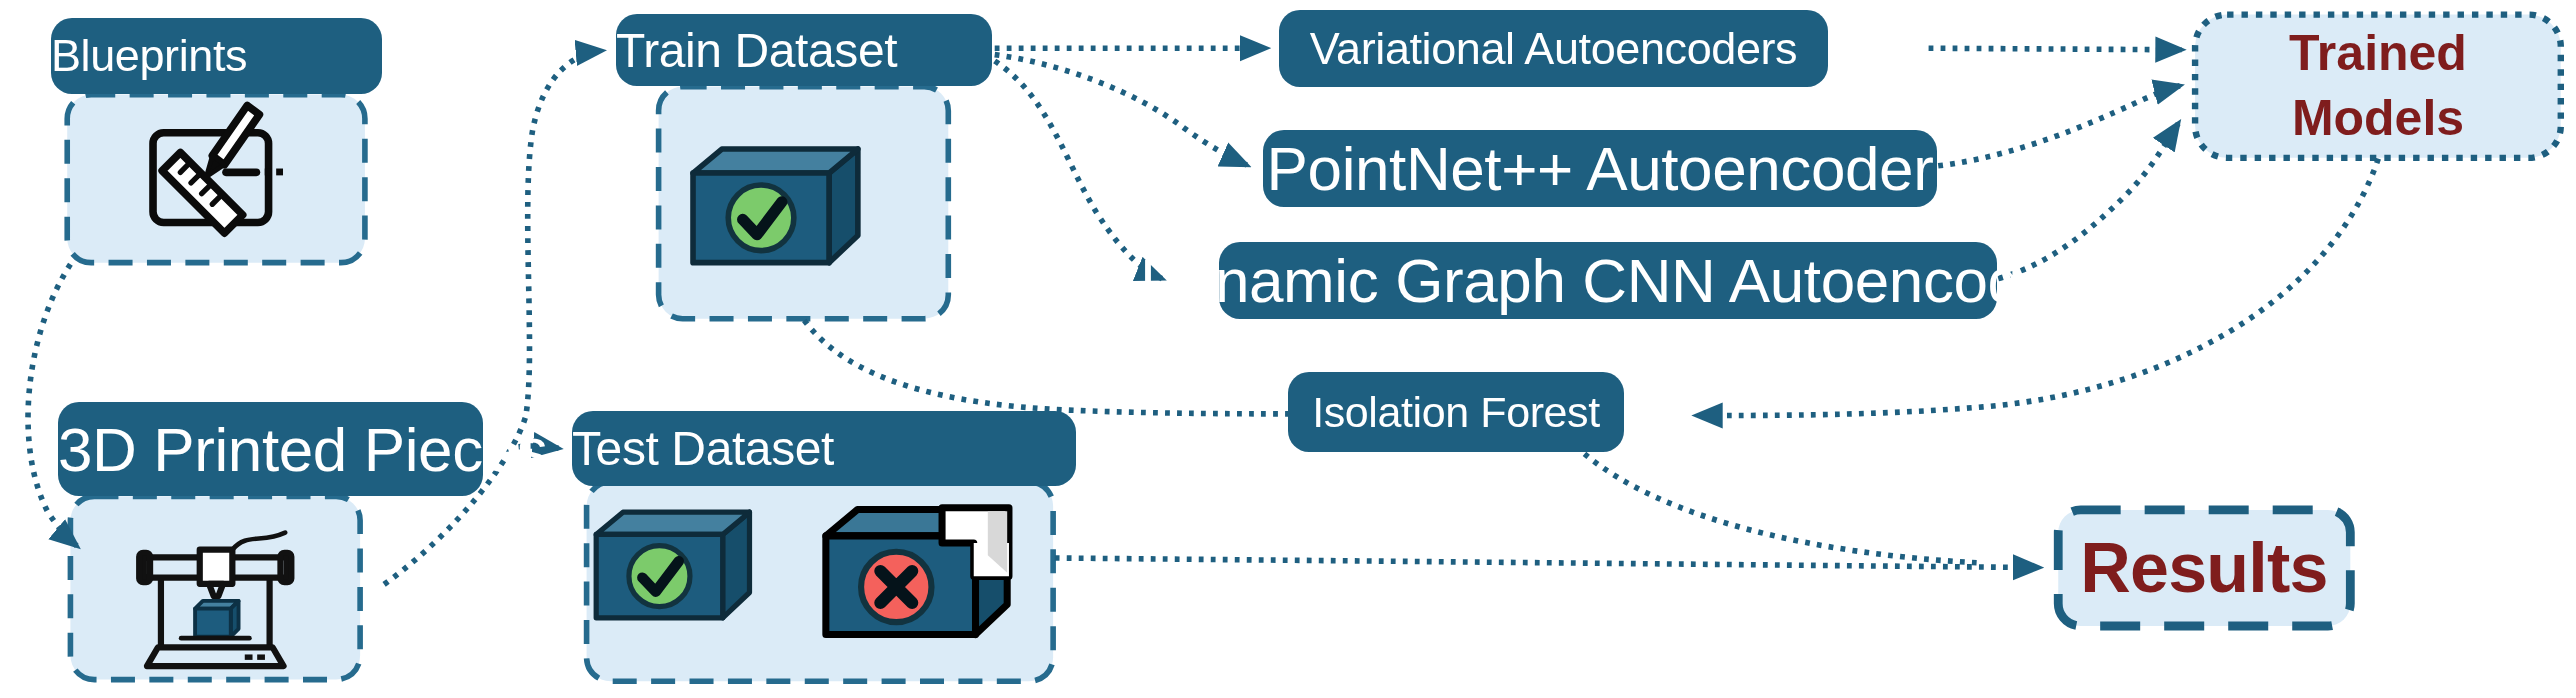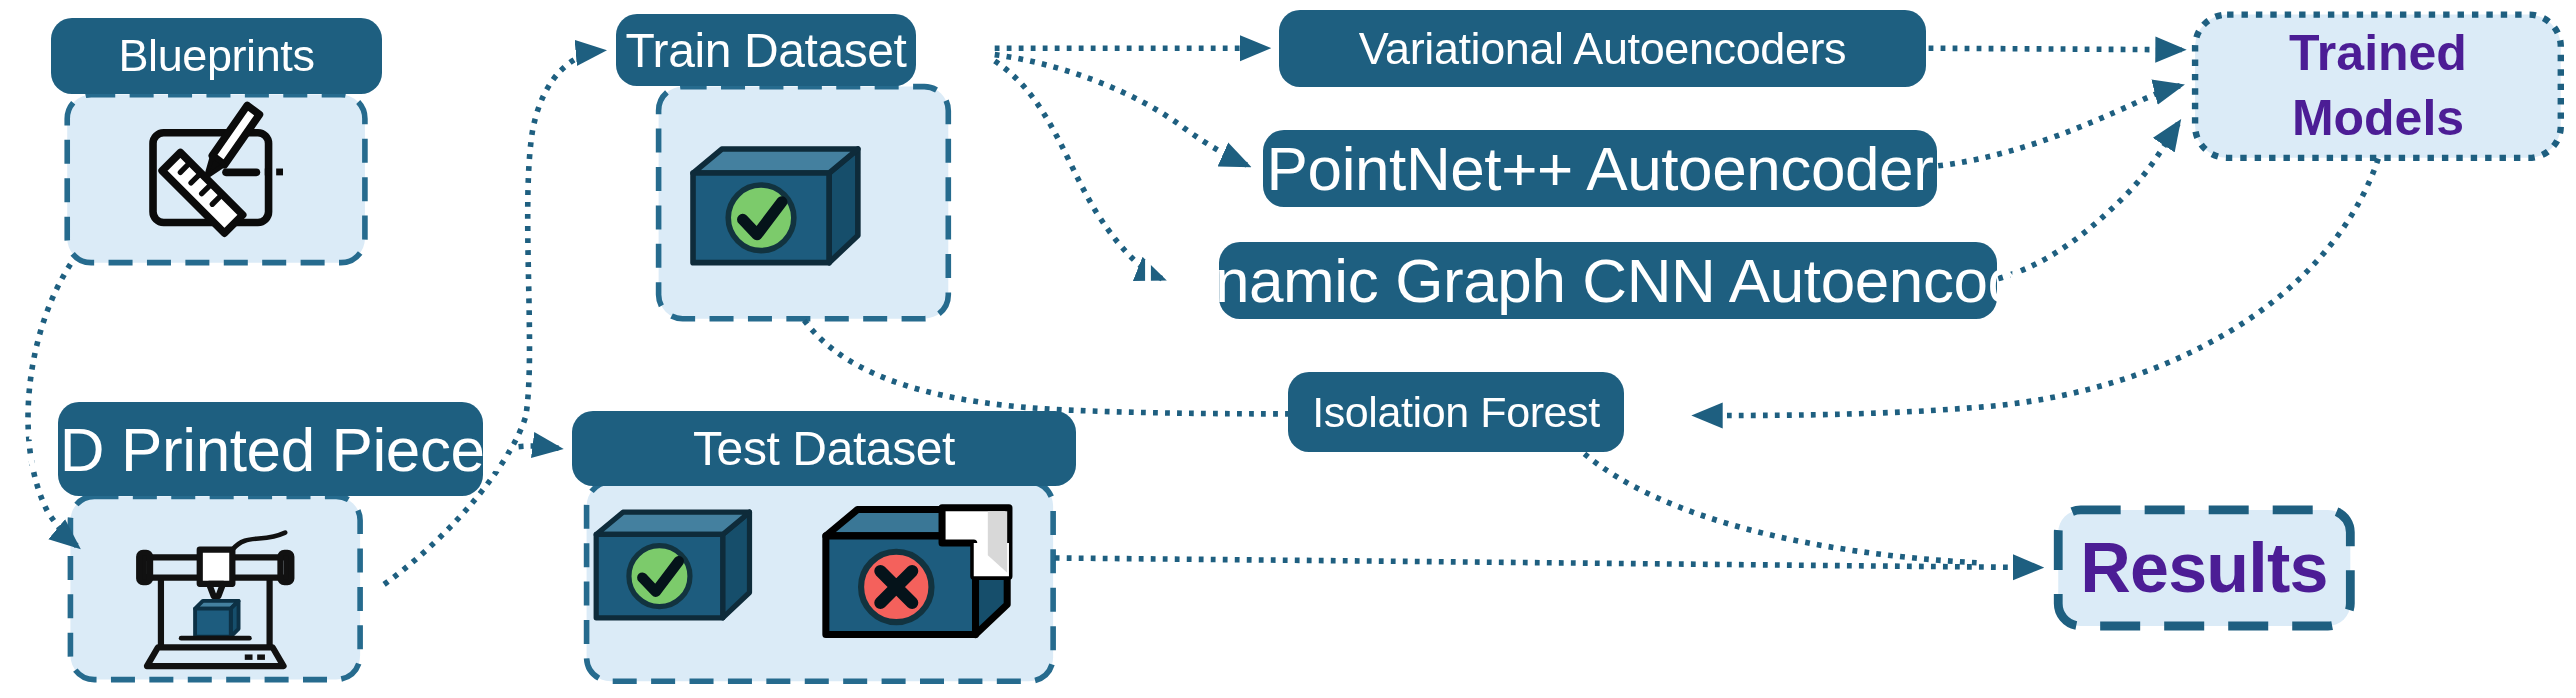--- a/index.html
+++ b/index.html
@@ -1,31 +1,31 @@
 <!DOCTYPE html>
 <html style="font-size:12.8px"><head>
 <meta charset="utf-8">
 <style>
   html,body{margin:0;padding:0;background:#ffffff;}
   body{width:2576px;height:699px;font-family:"Liberation Sans",sans-serif;}
   #canvas{position:relative;width:2576px;height:699px;overflow:hidden;background:#ffffff;}
   #gfx{position:absolute;left:0;top:0;}
   .hdr{
-    position:absolute;display:flex;align-items:center;justify-content:center;
+    position:absolute;display:flex;align-items:center;
     background:#1E5F80;color:#ffffff;border-radius:21px;letter-spacing:-0.4px;
     white-space:nowrap;
   }
   .pill{
     position:absolute;display:flex;align-items:center;justify-content:center;
     background:#1E5F80;color:#ffffff;border-radius:21px;letter-spacing:-0.4px;
     white-space:nowrap;
   }
   .lightlabel{
     position:absolute;display:flex;align-items:center;justify-content:center;
-    color:#4c1d95;font-weight:bold;text-align:center;
+    color:#7f1d1d;font-weight:bold;text-align:center;
   }
   .fs56{font-size:45px}.fs58{font-size:62px}.fs60{font-size:48px}.fs54{font-size:43px}
 </style>
 </head>
 <body>
 
 <div id="canvas">
 
   <svg id="gfx" width="2576" height="699" viewBox="0 0 3219 873">
     <defs>
@@ -116,29 +116,29 @@
   </svg>
 
   <div class="hdr fs56" style="left:51px;top:18.4px;width:331px;height:76px;">
     <span>Blueprints</span>
   </div>
 
   <div class="hdr fs58" style="left:58px;top:402px;width:425px;height:94px;">
     <span>3D Printed Pieces</span>
   </div>
 
-  <div class="hdr fs60" style="left:616px;top:14.4px;width:300px;height:72px;">
+  <div class="hdr fs60" style="left:616px;top:14.4px;width:376px;height:72px;">
     <span>Train Dataset</span>
   </div>
 
   <div class="hdr fs60" style="left:572px;top:411px;width:504px;height:75px;">
     <span>Test Dataset</span>
   </div>
 
-  <div class="pill fs56" style="left:1279px;top:10.4px;width:647px;height:77px;">
+  <div class="pill fs56" style="left:1279px;top:10.4px;width:549px;height:77px;">
     <span>Variational Autoencoders</span>
   </div>
 
   <div class="pill fs58" style="left:1263px;top:130px;width:674px;height:77px;">
     <span>PointNet++ Autoencoder</span>
   </div>
 
   <div class="pill fs58" style="left:1219px;top:242px;width:778px;height:77px;">
     <span>Dynamic Graph CNN Autoencoder</span>
   </div>

